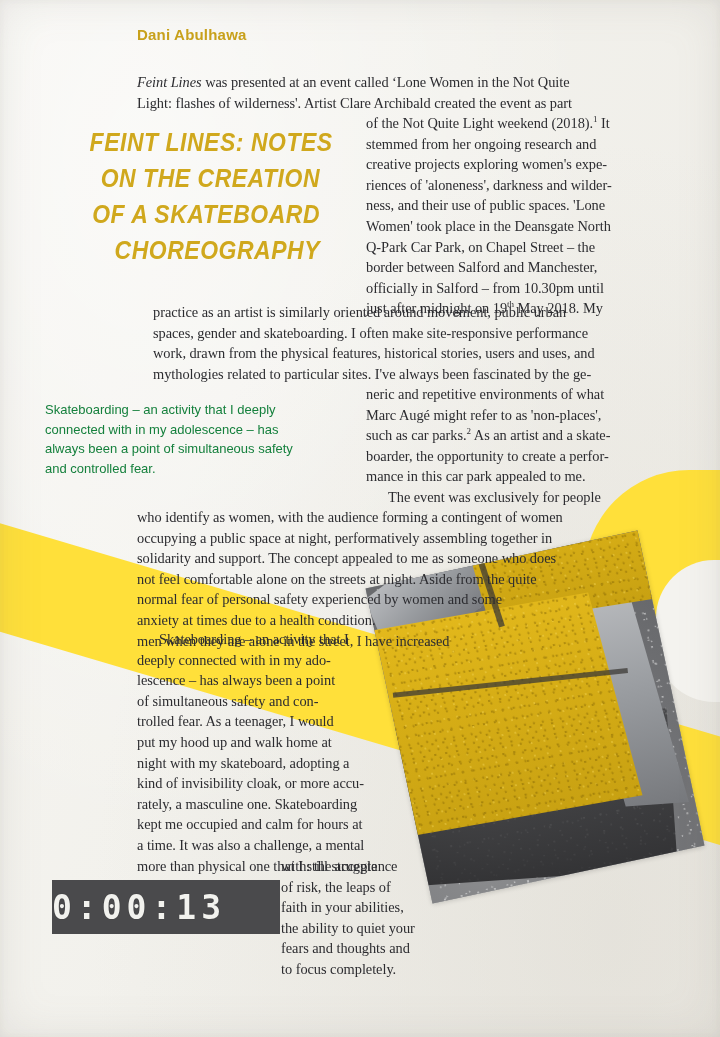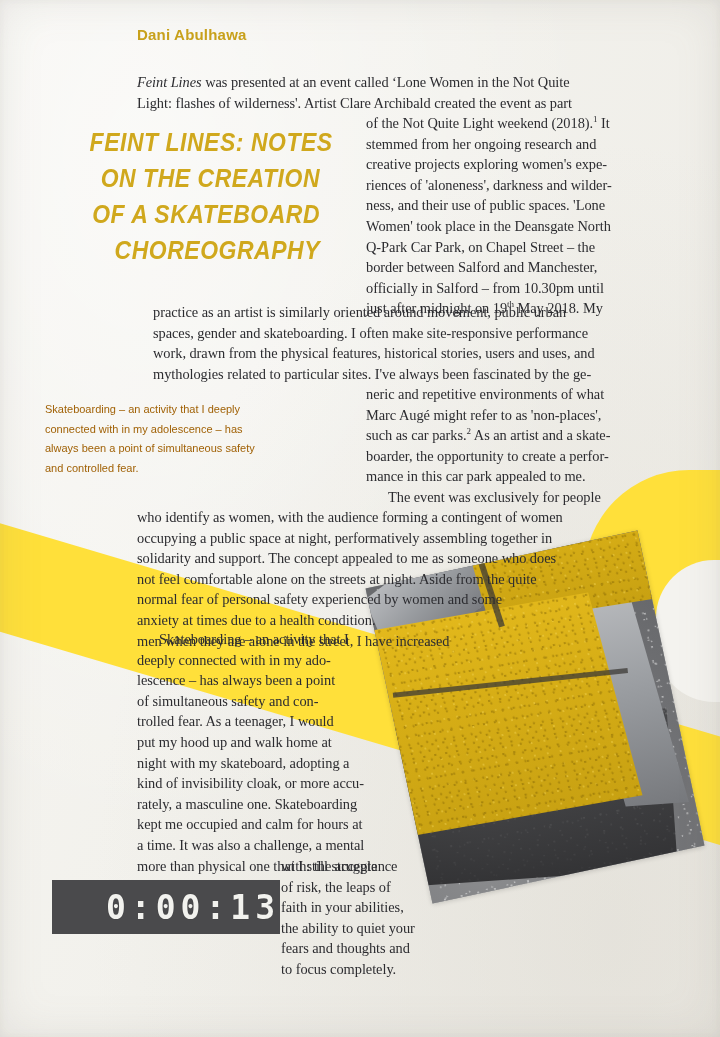--- a/index.html
+++ b/index.html
@@ -213,37 +213,37 @@
   #para-wide-2 { left: 137px; top: 507px; }
   
   #para-narrow { left: 137px; top: 629px; }
   
   #para-tail { left: 281px; top: 856px; }
 
   #pullquote {
     left: 45px; top: 400px;
     width: 300px;
     font-family: "Liberation Sans", sans-serif;
-    font-size: 11px;
+    font-size: 13px;
     line-height: 19.6px;
-    color: #a16207;
+    color: #15803d;
     z-index: 11;
   }
   #pullquote .ln { display:block; white-space: nowrap; }
 
   
   #timer {
     position: absolute;
     left: 52px; top: 880px;
     width: 228px; height: 54px;
     background: #4a4a4c;
     z-index: 20;
     display: flex;
     align-items: center;
-    justify-content: flex-end;
+    justify-content: flex-start;
   }
   #timer-value {
     font-family: "DejaVu Sans Mono", monospace;
     font-size: 33px;
     font-weight: 700;
     letter-spacing: 5px;
     color: #f2f2ee;
     text-shadow: 0 0 1px rgba(0,0,0,.4);
   }
 </style>

